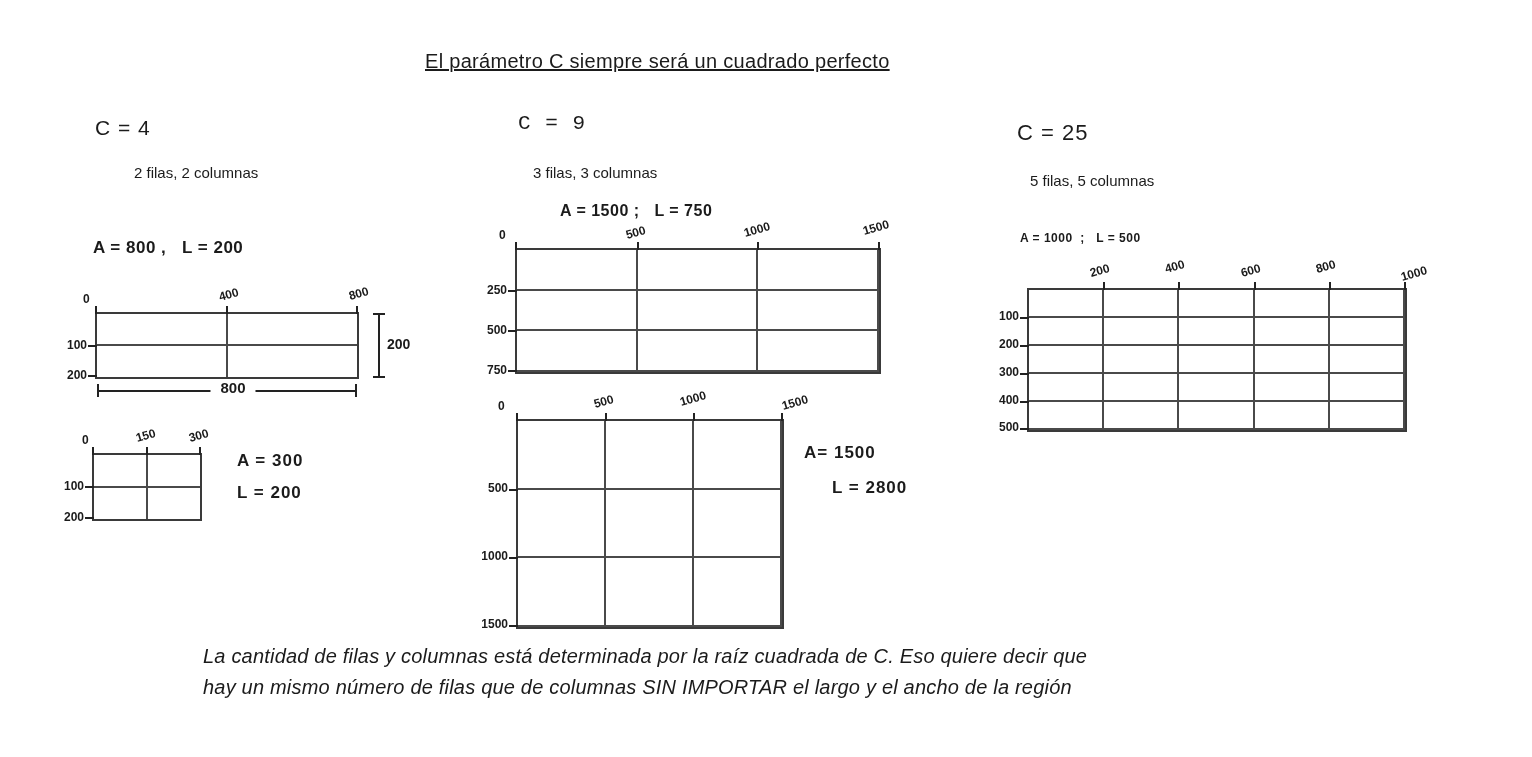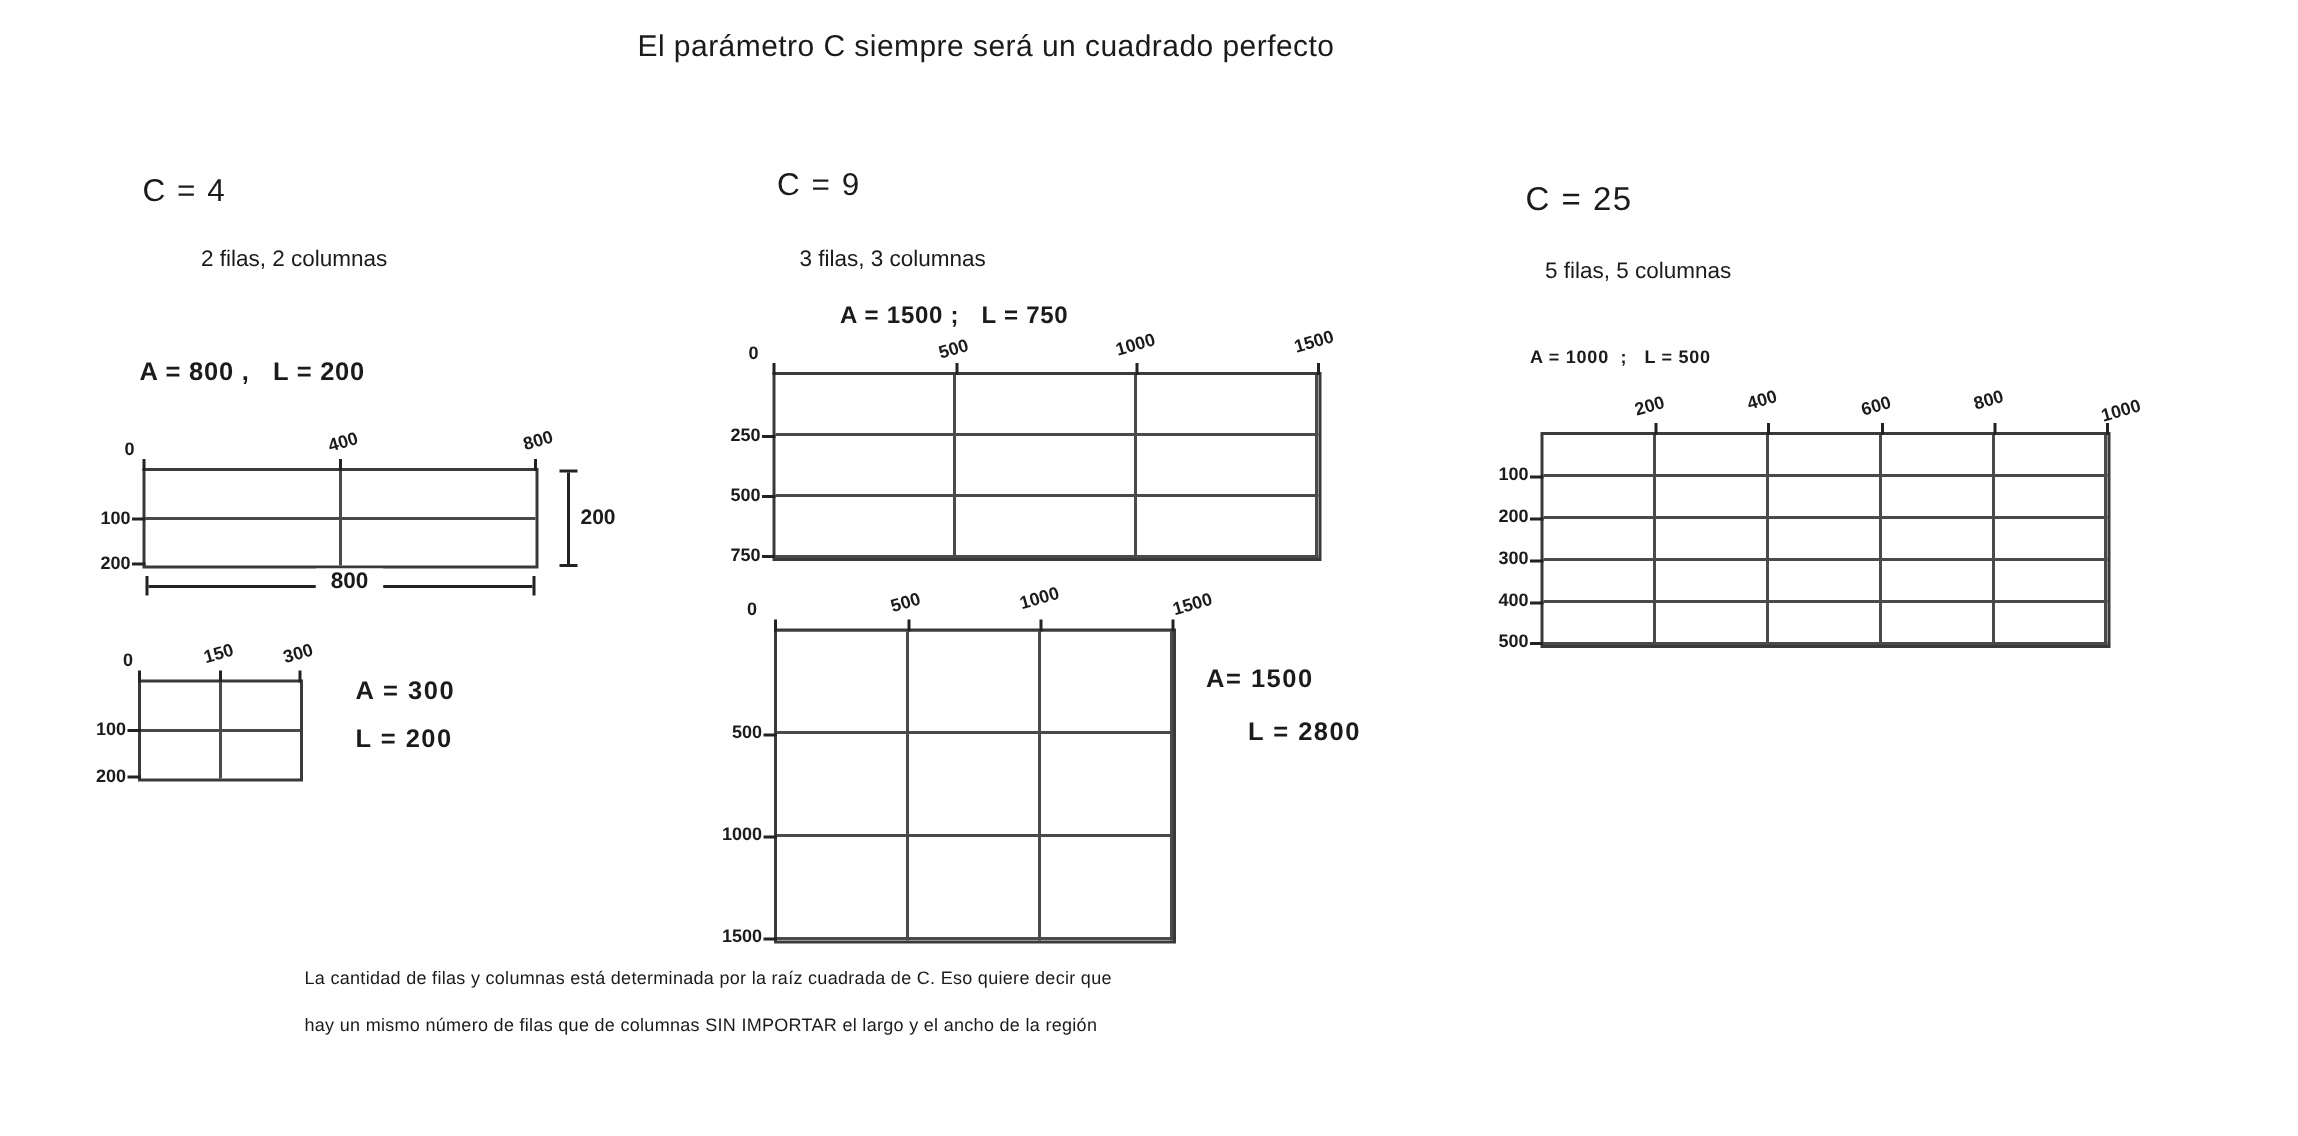--- a/index.html
+++ b/index.html
@@ -31,28 +31,28 @@
   .dimv{position:absolute;width:12px;border-top:2px solid #222;border-bottom:2px solid #222;}
   .dimv::before{content:"";position:absolute;left:calc(50% - 1px);top:0;bottom:0;width:2px;background:#222;}
   .dimh{position:absolute;height:13px;border-left:2px solid #222;border-right:2px solid #222;}
   .dimh::before{content:"";position:absolute;top:calc(50% - 1px);left:0;right:0;height:2px;background:#222;}
   .dlab{position:absolute;left:calc(50% + 6px);top:-5px;transform:translateX(-50%);background:#fff;padding:0 10px;font-size:15px;font-weight:bold;}
   .title{font-size:20px;letter-spacing:.3px;}
   .clabel{font-size:21px;letter-spacing:1px;}
   .dims{font-size:15px;}
   .params{font-size:17px;font-weight:bold;letter-spacing:.5px;}
   .side{font-size:17px;font-weight:bold;letter-spacing:1px;}
-  .footer{font-size:12px;letter-spacing:.2px;}
+  .footer{font-size:20px;letter-spacing:.2px;font-style:italic;}
 </style>
 </head>
 <body>
 
 <div id="canvas">
 
-  <div class="lbl title" style="left:425px;top:20px;">El parámetro C siempre será un cuadrado perfecto</div>
+  <div class="lbl title" style="left:425px;top:50px;text-decoration:underline;">El parámetro C siempre será un cuadrado perfecto</div>
 
   <div class="lbl clabel" style="left:95px;top:116px;">C = 4</div>
   <div class="lbl dims" style="left:134px;top:164px;">2 filas, 2 columnas</div>
   <div class="lbl params" style="left:93px;top:238px;">A = 800 ,   L = 200</div>
 
   <div class="grid cells2" style="left:95px;top:312px;width:260px;height:63px;">
     <i class="tx" style="left:-2px"></i>
     <i class="tx" style="left:calc(50% - 1px)"></i>
     <i class="tx" style="left:calc(100% - 1px)"></i>
     <i class="ty" style="top:calc(50% - 1px)"></i>
@@ -79,21 +79,21 @@
     <i class="ty" style="top:calc(100% - 2px)"></i>
     <span class="xt" style="left:-12px;top:-22px;transform:none">0</span>
     <span class="xt" style="left:calc(50% - 9px);top:-24px;">150</span>
     <span class="xt" style="left:calc(100% - 9px);top:-24px;">300</span>
     <span class="yt" style="top:calc(50% - 8px);">100</span>
     <span class="yt" style="top:calc(100% - 9px);">200</span>
   </div>
   <div class="lbl side" style="left:237px;top:451px;">A = 300</div>
   <div class="lbl side" style="left:237px;top:483px;">L = 200</div>
 
-  <div class="lbl clabel" style="left:518px;top:112px;">C = 9</div>
+  <div class="lbl clabel" style="left:518px;top:112px;font-family:Liberation Mono, monospace;">C = 9</div>
   <div class="lbl dims" style="left:533px;top:164px;">3 filas, 3 columnas</div>
   <div class="lbl params" style="left:560px;top:202px;font-size:16px;text-align:right;">A = 1500 ;   L = 750</div>
 
   <div class="grid cells3" style="left:515px;top:248px;width:362px;height:122px;">
     <i class="tx" style="left:-2px"></i>
     <i class="tx" style="left:calc(33.333% - 1px)"></i>
     <i class="tx" style="left:calc(66.667% - 1px)"></i>
     <i class="tx" style="left:calc(100% - 1px)"></i>
     <i class="ty" style="top:calc(33.333% - 1px)"></i>
     <i class="ty" style="top:calc(66.667% - 1px)"></i>

